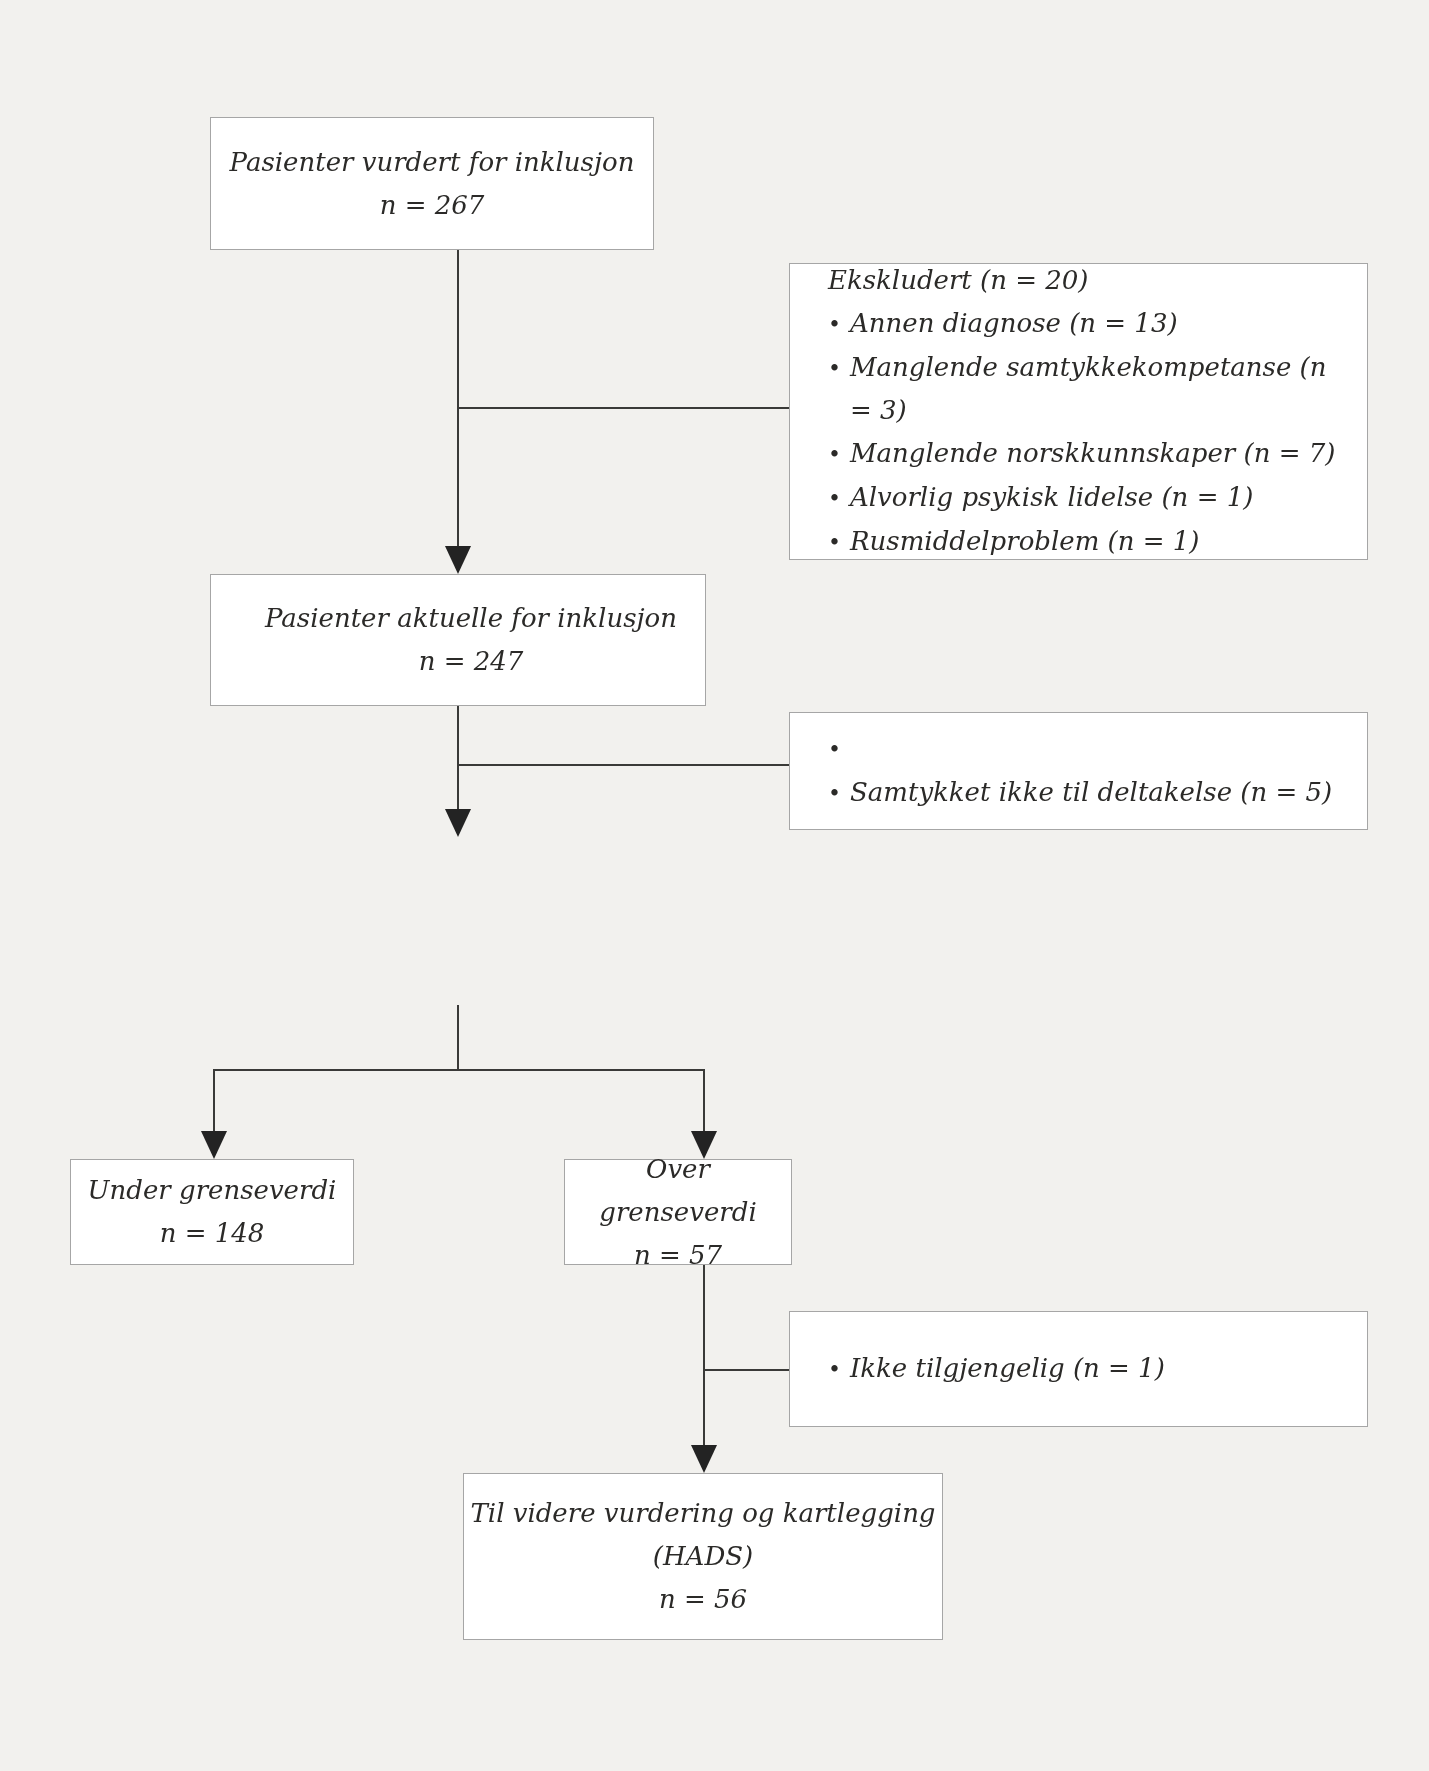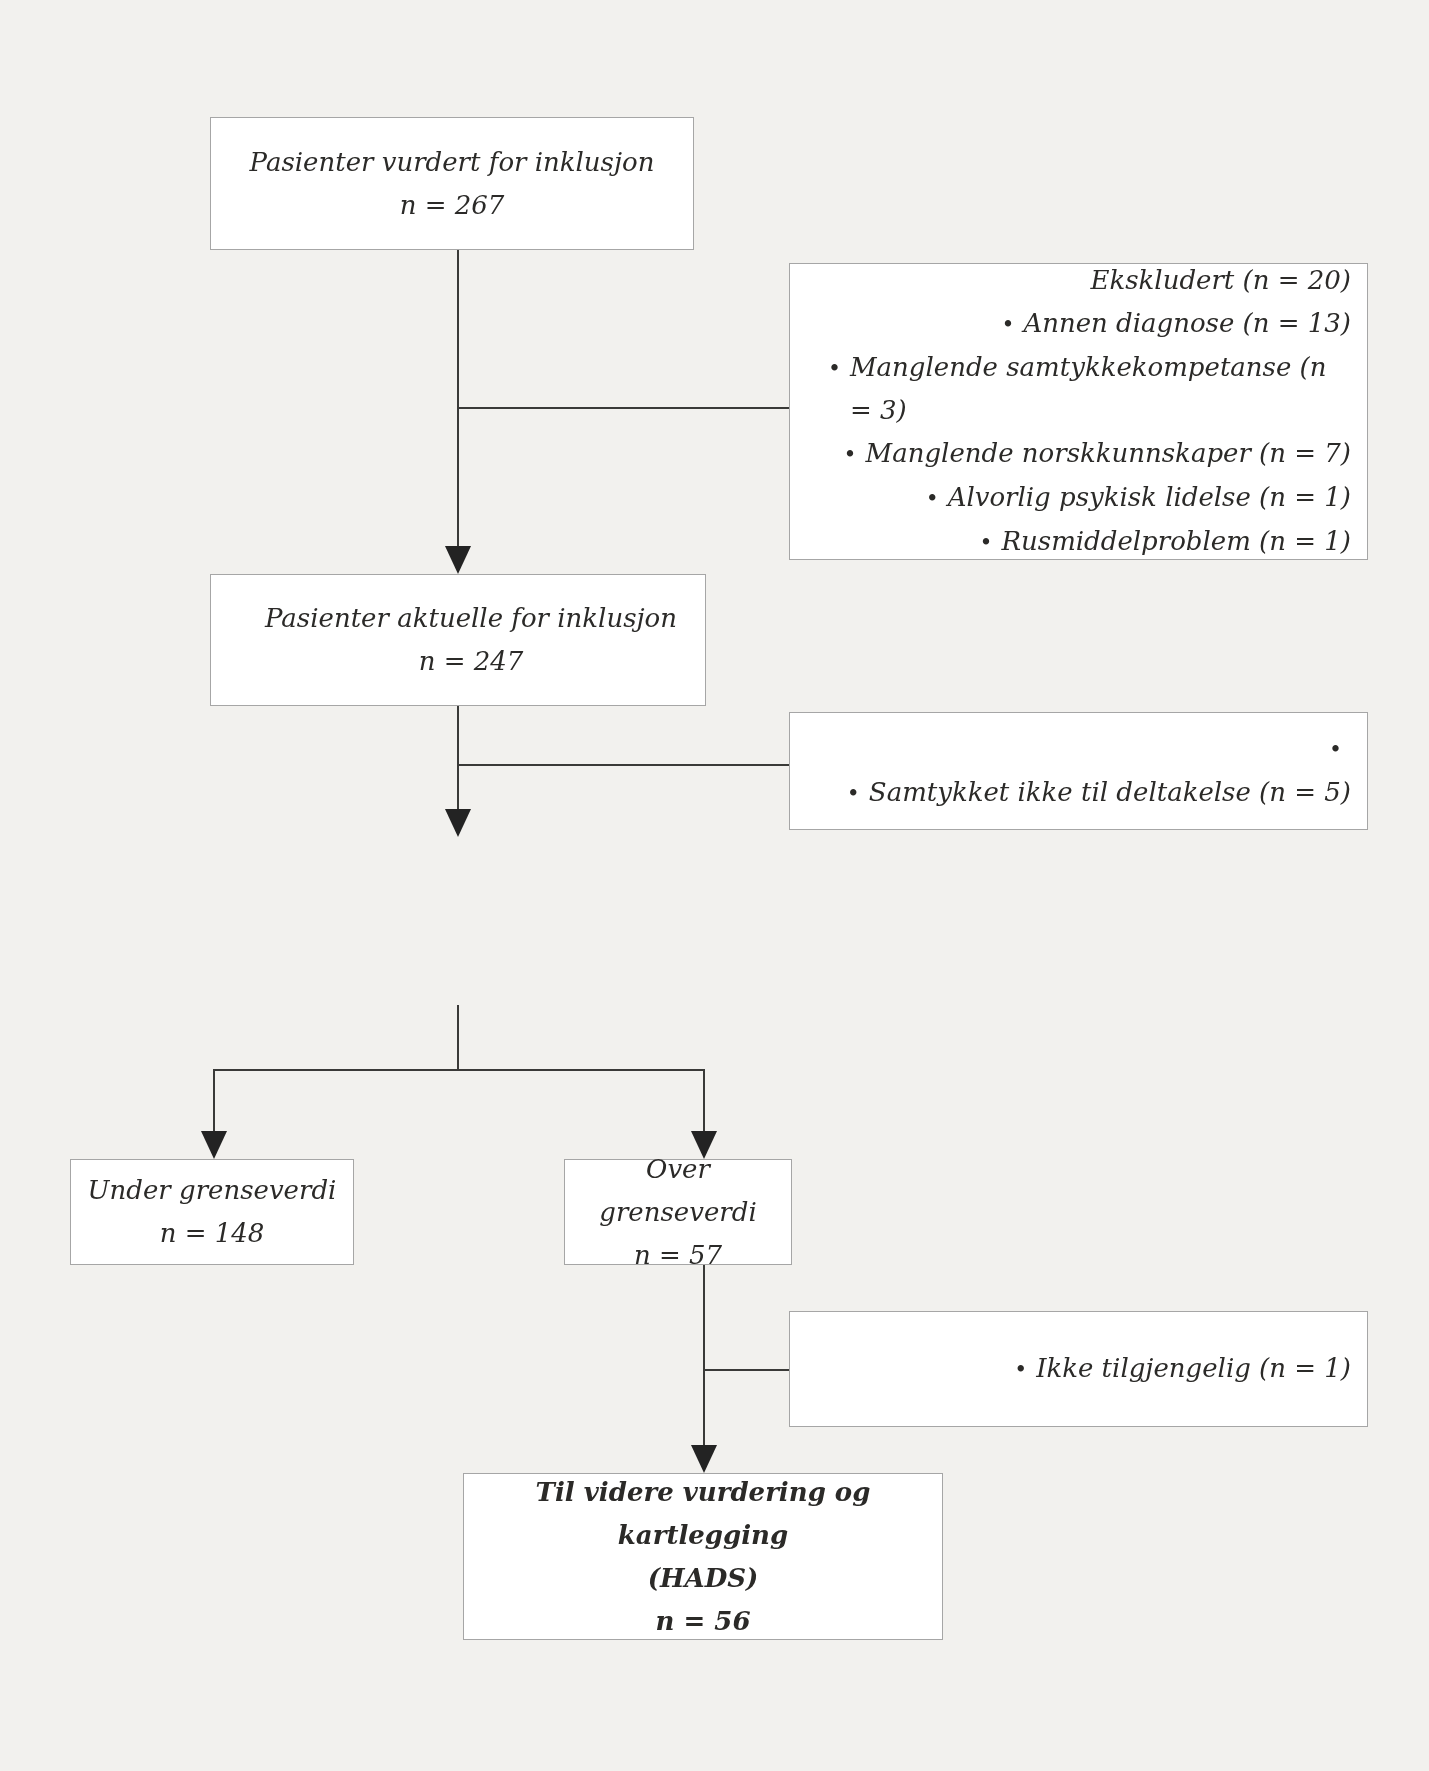--- a/index.html
+++ b/index.html
@@ -26,40 +26,40 @@
     box-sizing:border-box;
     color:var(--text);
     font-style:italic;
     font-size:26px;
     line-height:43px;
     display:flex;
     flex-direction:column;
     justify-content:center;
   }
   .box.center{align-items:center;text-align:center;}
-  .box.left{align-items:flex-end;text-align:left;padding-left:38px;padding-right:16px;}
+  .box.left{align-items:flex-start;text-align:left;padding-left:38px;padding-right:16px;}
   .bullet-row{display:flex;align-items:baseline;}
   .bullet-dot{width:22px;flex:0 0 22px;font-size:22px;}
   .vline{position:absolute;width:2px;background:var(--line);}
   .hline{position:absolute;height:2px;background:var(--line);}
   .arrow-down{
     position:absolute;
     width:0;height:0;
     border-left:13px solid transparent;
     border-right:13px solid transparent;
     border-top:28px solid var(--arrow);
   }
   .txt{display:block;}
 </style>
 </head>
 <body>
 
 <div class="canvas">
 
-  <div class="box center" style="left:210px;top:117px;width:484px;height:133px;">
+  <div class="box center" style="left:210px;top:117px;width:444px;height:133px;">
     <span class="txt">Pasienter vurdert for inklusjon</span>
     <span class="txt">n = 267</span>
   </div>
 
   <div class="vline" style="left:457px;top:250px;height:298px;"></div>
   <div class="hline" style="left:457px;top:407px;width:332px;"></div>
   <div class="arrow-down" style="left:445px;top:546px;"></div>
 
   <div class="box left" style="left:789px;top:263px;width:579px;height:297px;">
     <span class="txt">Ekskludert (n = 20)</span>
@@ -126,19 +126,19 @@
   <div class="hline" style="left:703px;top:1369px;width:86px;"></div>
   <div class="arrow-down" style="left:691px;top:1445px;"></div>
 
   <div class="box left" style="left:789px;top:1311px;width:579px;height:116px;">
     <span class="bullet-row">
       <span class="bullet-dot">•</span>
       <span class="txt">Ikke tilgjengelig (n = 1)</span>
     </span>
   </div>
 
-  <div class="box center" style="left:463px;top:1473px;width:480px;height:167px;font-weight:bold;">
+  <div class="box center" style="left:463px;top:1473px;width:480px;height:167px;">
     <span class="txt">Til videre vurdering og kartlegging</span>
     <span class="txt">(HADS)</span>
     <span class="txt">n = 56</span>
   </div>
 
 </div>
 
 </body></html>

